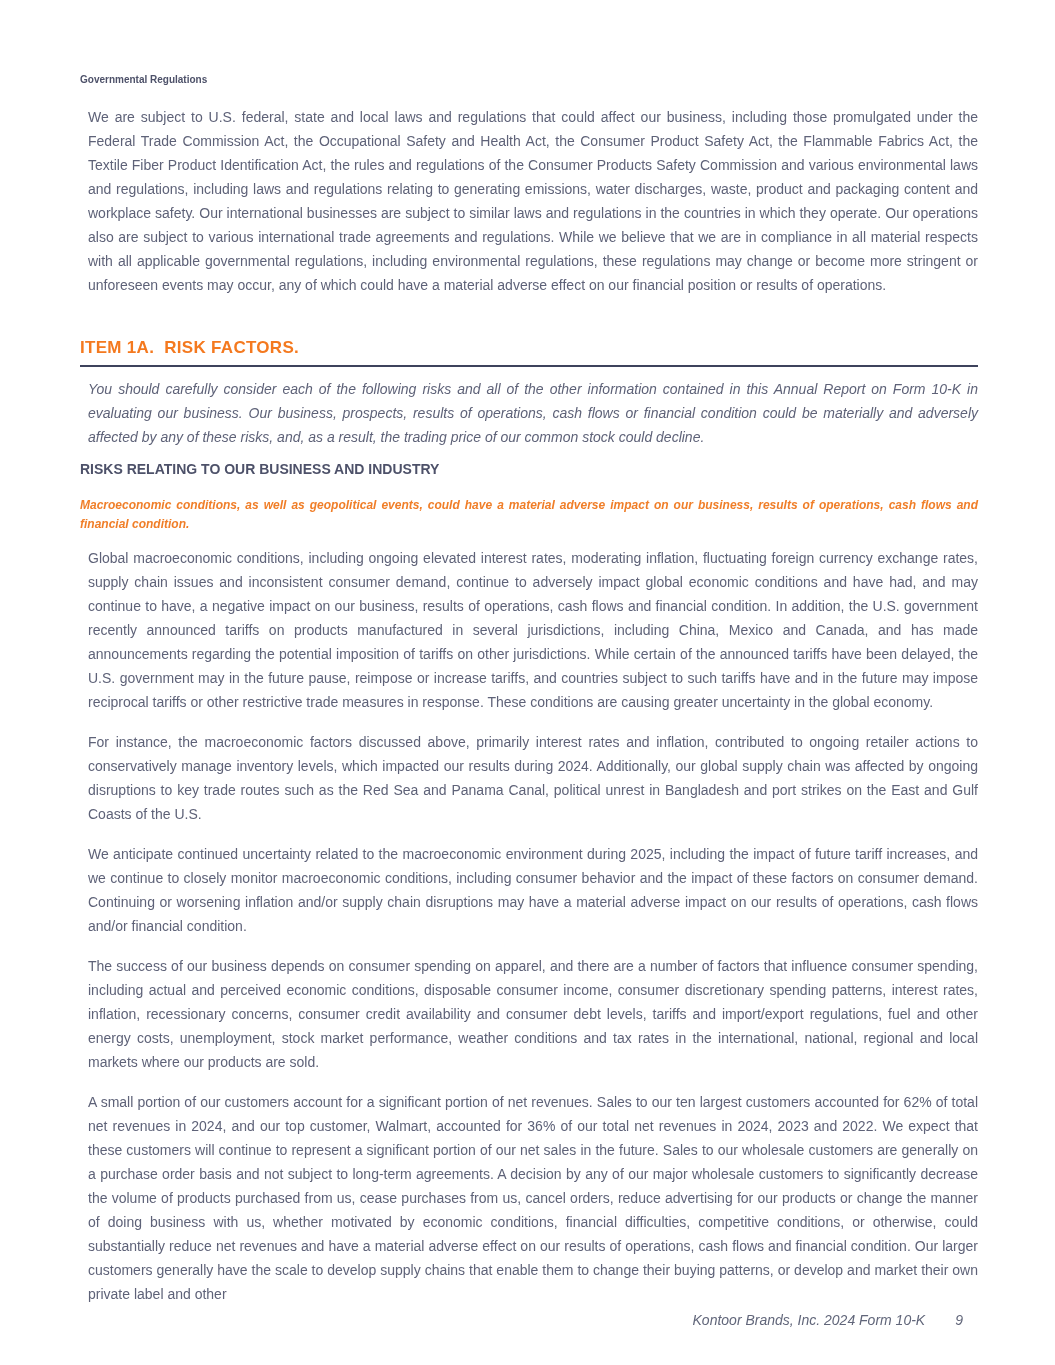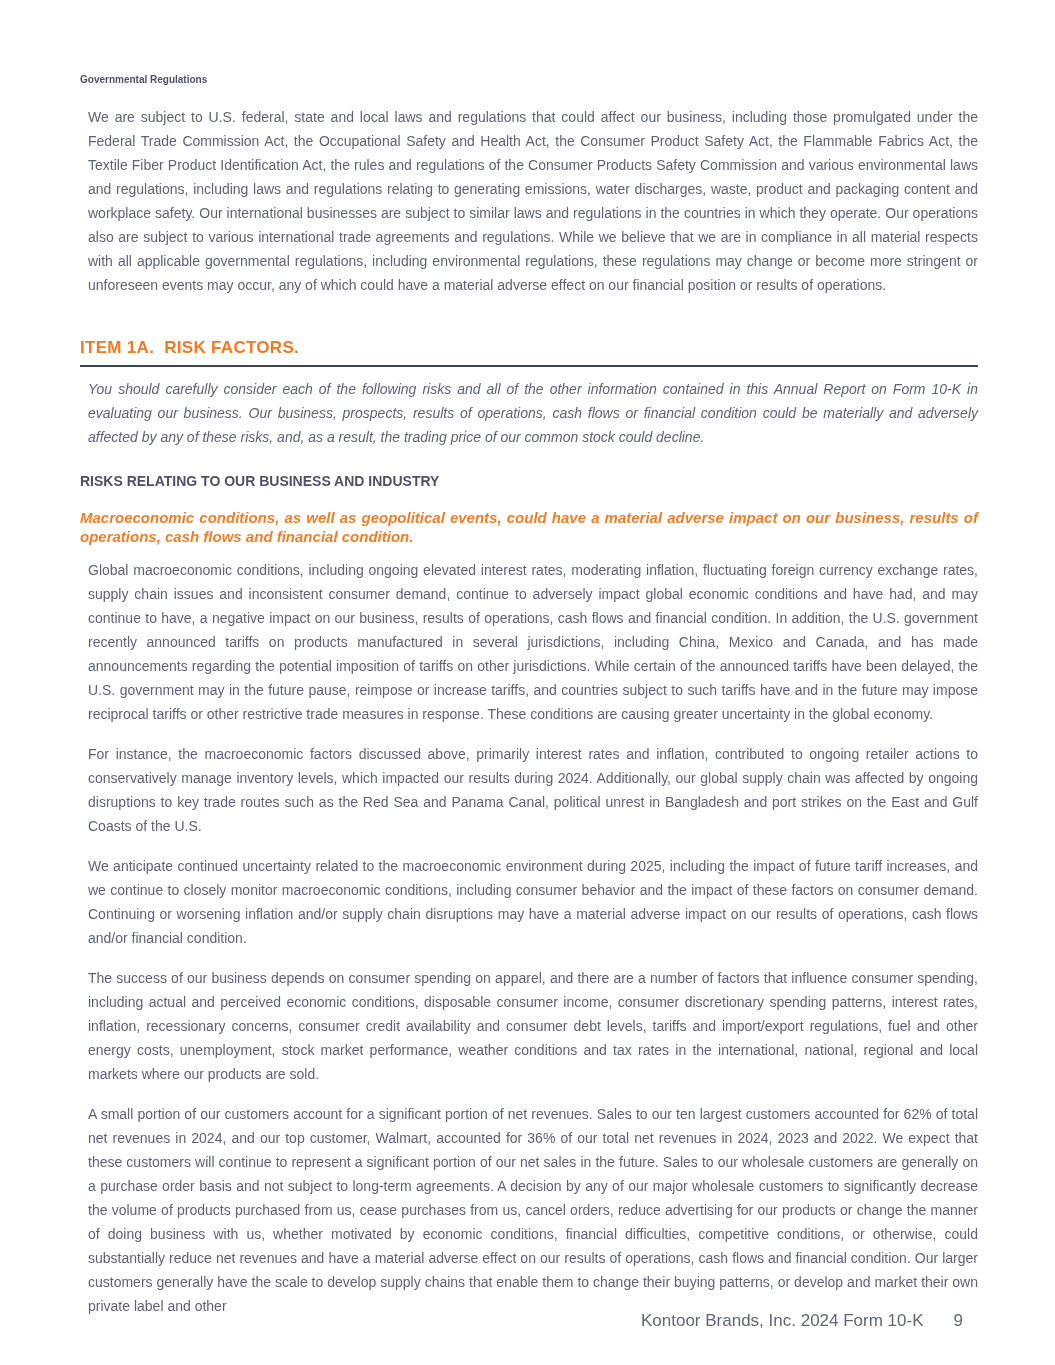--- a/index.html
+++ b/index.html
@@ -42,39 +42,40 @@
   }
   p.intro-italic {
     font-style: italic;
     margin-top: 10px;
   }
   .risks-heading {
     font-size: 14px;
     font-weight: bold;
     color: #4d5169;
     line-height: 18px;
-    margin-top: 23px;
+    margin-top: 11px;
   }
   .risk-title {
-    font-size: 15px;
+    font-size: 12px;
     font-weight: bold;
     font-style: italic;
     color: #f07e28;
     line-height: 19px;
     text-align: justify;
     margin-top: 18px;
   }
   .risk-title + p.body-para { margin-top: 12px; }
   .footer {
     position: absolute;
     top: 1313px;
     right: 92px;
-    font-size: 17px;
+    font-size: 14px;
     color: #61667a;
     line-height: 15px;
+    font-style: italic;
   }
   .footer .page-num { margin-left: 30px; }
 </style>
 </head>
 <body>
 
 <div class="content">
 
   <div class="minor-heading">Governmental Regulations</div>
 

